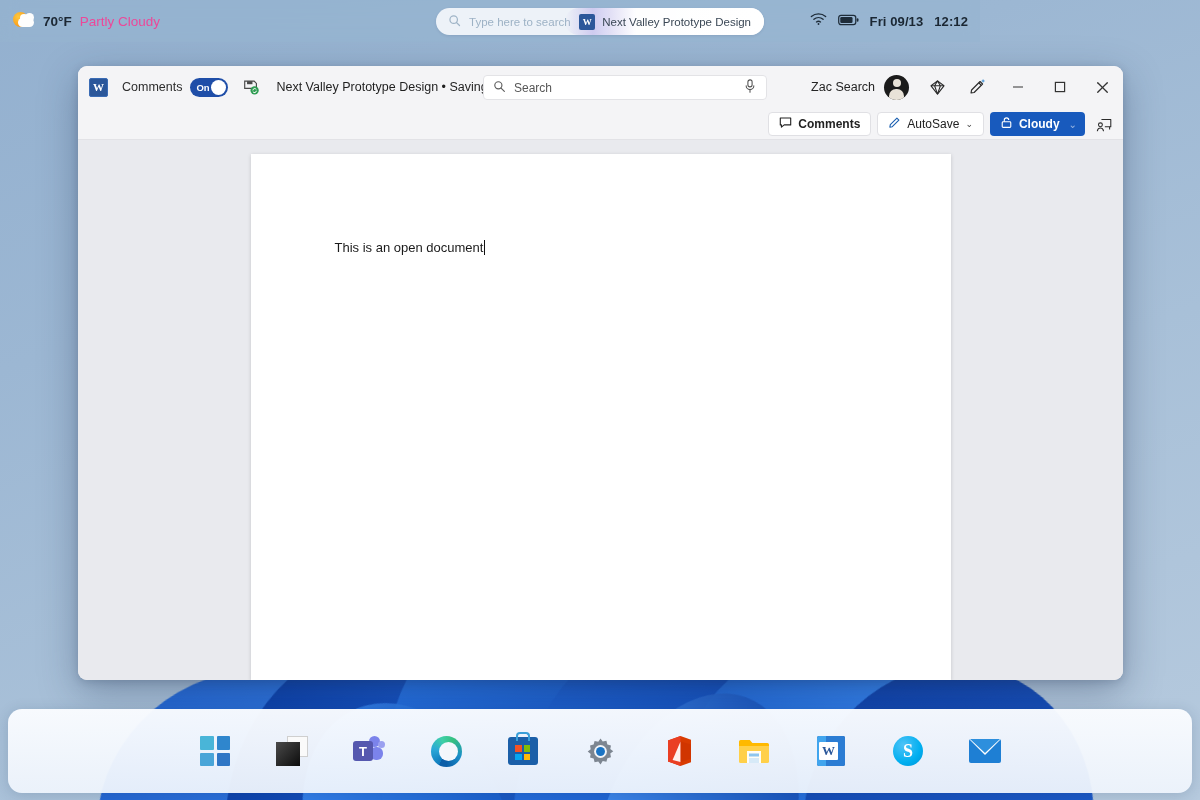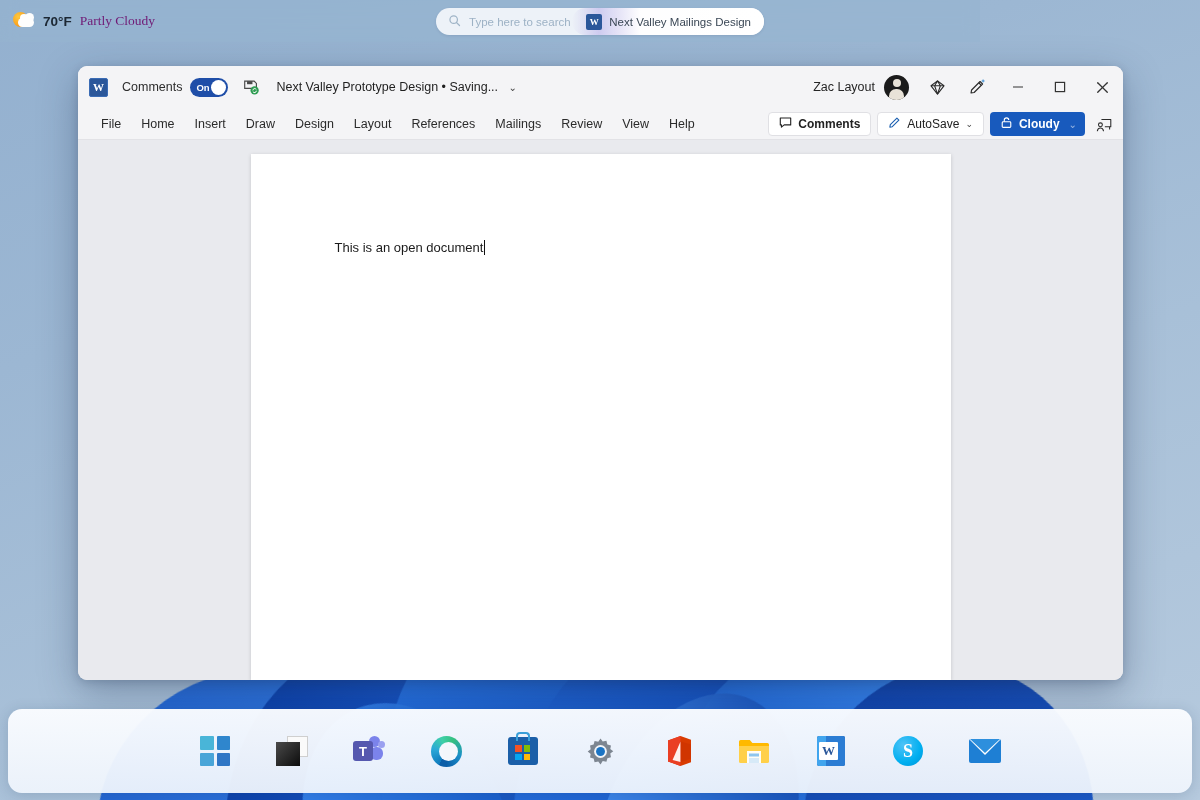--- a/index.html
+++ b/index.html
@@ -58,21 +58,21 @@
   }
   .weather-glyph .cloud:before {
     content:""; position: absolute; left: 2px; top: -4px; width: 8px; height: 8px;
     background: #fdfdfd; border-radius: 50%;
   }
   .weather-glyph .cloud:after {
     content:""; position: absolute; left: 7px; top: -5px; width: 9px; height: 9px;
     background: #fdfdfd; border-radius: 50%;
   }
   #weather .temp { font-size: 13.5px; font-weight: bold; color: #1c2733; }
-  #weather .cond { font-size: 13.5px; color: #701a75; font-family: Liberation Serif, serif; }
+  #weather .cond { font-size: 13.5px; color: #ec4899; }
 
   #tb-search {
     position: absolute; left: 436px; top: 8px;
     width: 328px; height: 27px;
     background: rgba(249,251,253,0.88);
     border-radius: 14px;
     display: flex; align-items: center;
     box-shadow: 0 1px 3px rgba(30,50,80,0.12);
   }
   #tb-search .mag { margin-left: 12px; color: #9fb4c7; }
@@ -329,24 +329,43 @@
     <span class="mag">
       <svg width="13" height="13" viewBox="0 0 16 16" fill="none" stroke="currentColor" stroke-width="1.5">
         <circle cx="7" cy="7" r="4.6"></circle>
           <line x1="10.4" y1="10.4" x2="14.2" y2="14.2" stroke-linecap="round"></line>
       </svg>
     </span>
     <span class="ph">Type here to search</span>
 
     <div id="tb-pill">
       <span class="wicon">W</span>
-      <span class="ptext">Next Valley Mailings Design</span>
+      <span class="ptext">Next Valley Prototype Design</span>
     </div>
   </div>
 
+  <div id="tb-right">
+    <span>
+      <svg width="17" height="14" viewBox="0 0 20 15" fill="none" stroke="#1e2c39" stroke-width="1.6" stroke-linecap="round">
+        <path d="M1.6 4.6 A13 13 0 0 1 18.4 4.6"></path>
+        <path d="M4.6 7.8 A8.6 8.6 0 0 1 15.4 7.8"></path>
+        <path d="M7.6 11 A4.2 4.2 0 0 1 12.4 11"></path>
+        <circle cx="10" cy="13.4" r="1.1" fill="#1e2c39" stroke="none"></circle>
+      </svg>
+    </span>
+    <span>
+      <svg width="21" height="12" viewBox="0 0 24 13">
+        <rect x="0.8" y="1.2" width="19.5" height="10.6" rx="2.6" fill="none" stroke="#1e2c39" stroke-width="1.4"></rect>
+        <rect x="2.6" y="3" width="14" height="7" rx="1.4" fill="#1e2c39"></rect>
+        <rect x="21.4" y="4.6" width="2" height="3.8" rx="1" fill="#1e2c39"></rect>
+      </svg>
+    </span>
+    <span class="datetime">Fri 09/13</span>
+    <span class="datetime">12:12</span>
+  </div>
 </div>
 
 <div id="word-window">
 
   <div id="word-titlebar">
     <span class="w-appicon">W</span>
 
     <span class="autosave-label">Comments</span>
     <span class="toggle">
       <span class="on-text">On</span>
@@ -360,23 +379,38 @@
         <circle cx="14" cy="13.8" r="4.6" fill="#2e9c52"></circle>
         <path d="M12.1 13.4a2 2 0 0 1 3.5-1m.3 2.2a2 2 0 0 1-3.5 1" stroke="#fff" stroke-width="1.1" stroke-linecap="round"></path>
       </svg>
     </span>
 
     <span class="doc-title">
       <span>Next Valley Prototype Design • Saving...</span>
       <span class="chev">⌄</span>
     </span>
 
+    <div id="word-search">
+      <span class="ws-mag">
+        <svg width="13" height="13" viewBox="0 0 16 16" fill="none" stroke="currentColor" stroke-width="1.4">
+          <circle cx="6.6" cy="6.6" r="4.4"></circle>
+            <line x1="9.9" y1="9.9" x2="14" y2="14" stroke-linecap="round"></line>
+        </svg>
+      </span>
+      <span class="ws-ph">Search</span>
+      <span class="ws-mic">
+        <svg width="12" height="14" viewBox="0 0 12 16" fill="none" stroke="currentColor" stroke-width="1.2">
+          <rect x="3.6" y="1" width="4.8" height="8" rx="2.4"></rect>
+          <path d="M1.6 7.6a4.4 4.4 0 0 0 8.8 0M6 12v3" stroke-linecap="round"></path>
+        </svg>
+      </span>
+    </div>
 
     <div id="title-right">
-      <span class="user-name">Zac Layout</span>
+      <span class="user-name">Zac Search</span>
       <span class="avatar">
         <span class="head"></span>
           <span class="body"></span>
       </span>
 
       <span class="tb-icon">
         <svg width="17" height="17" viewBox="0 0 20 20" fill="none" stroke="#2b2b2b" stroke-width="1.3" stroke-linejoin="round">
           <path d="M10 2.2 17.6 8 10 17.8 2.4 8z"></path>
           <path d="M2.4 8h15.2M10 2.2 6.6 8l3.4 9.8M10 2.2 13.4 8l-3.4 9.8"></path>
         </svg>
@@ -403,33 +437,20 @@
       <span class="win-btn">
         <svg width="13" height="13" viewBox="0 0 12 12" stroke="#333" stroke-width="1.2" stroke-linecap="round">
           <line x1="1.6" y1="1.6" x2="10.4" y2="10.4"></line>
             <line x1="10.4" y1="1.6" x2="1.6" y2="10.4"></line>
         </svg>
       </span>
     </div>
   </div>
 
   <div id="ribbon">
-    <div id="tabs">
-      <span class="tab">File</span>
-      <span class="tab">Home</span>
-      <span class="tab">Insert</span>
-      <span class="tab">Draw</span>
-      <span class="tab">Design</span>
-      <span class="tab">Layout</span>
-      <span class="tab">References</span>
-      <span class="tab">Mailings</span>
-      <span class="tab">Review</span>
-      <span class="tab">View</span>
-      <span class="tab">Help</span>
-    </div>
 
     <div id="ribbon-right">
       <span class="pill-btn bold">
         <span>
           <svg width="13" height="13" viewBox="0 0 14 14" fill="none" stroke="#222" stroke-width="1.2" stroke-linejoin="round">
             <path d="M1.4 2.2h11.2v7.4H5.6L2.6 12V9.6H1.4z"></path>
           </svg>
         </span>
         <span>Comments</span>
       </span>

